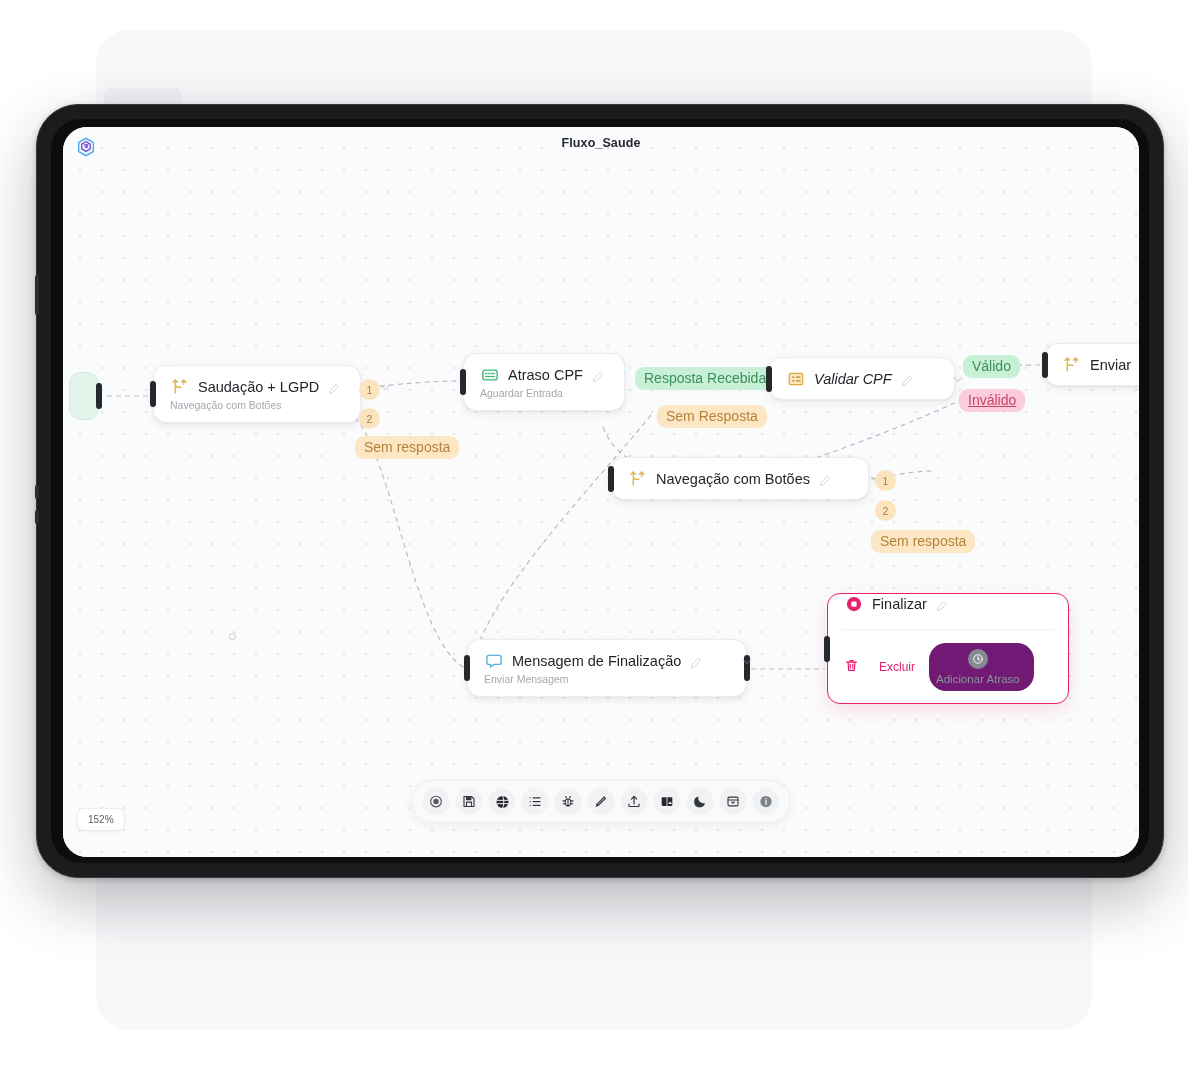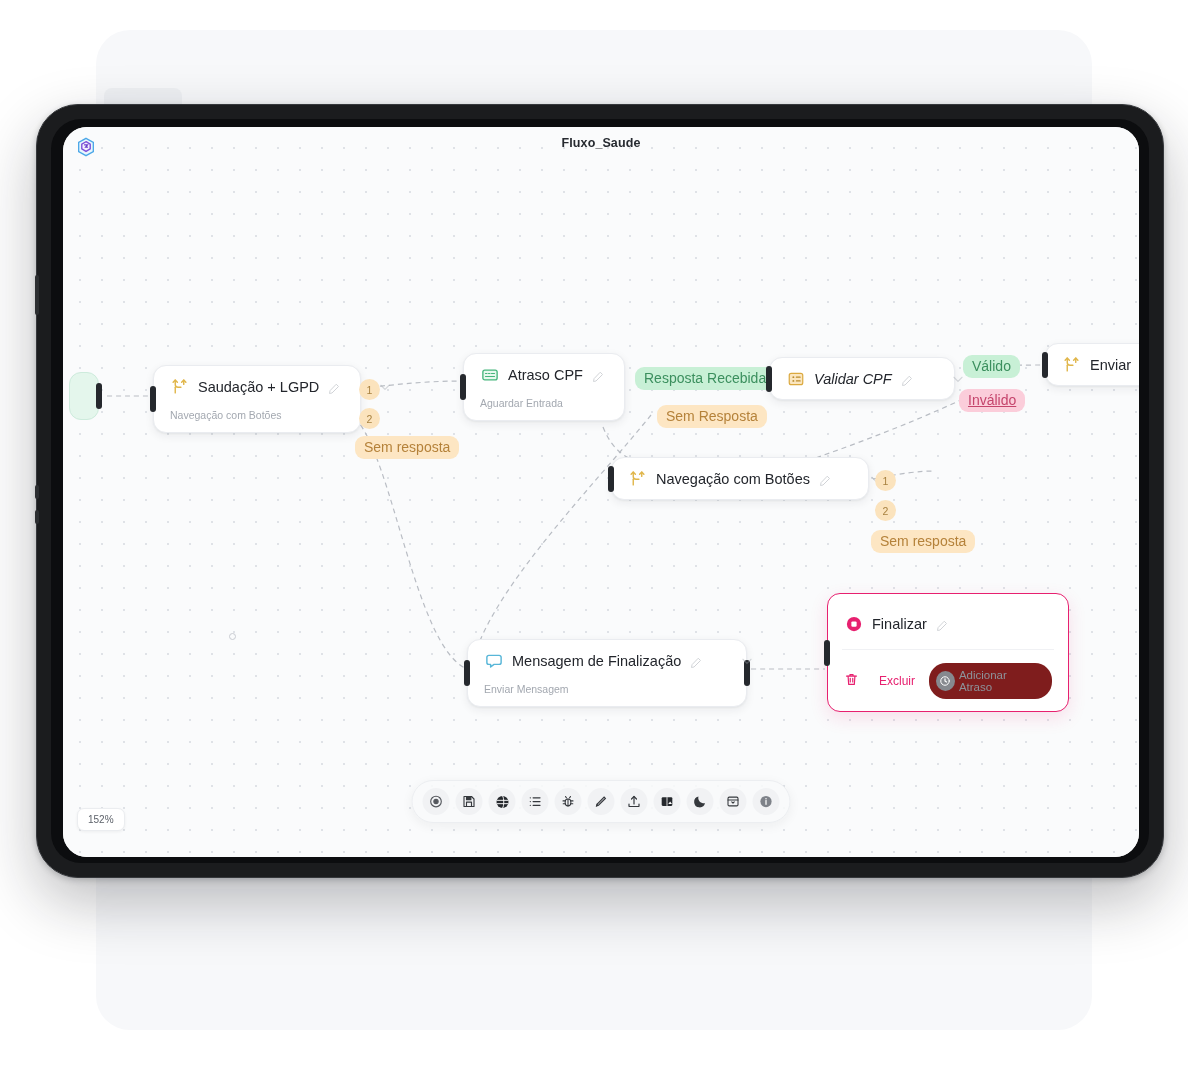--- a/index.html
+++ b/index.html
@@ -73,21 +73,21 @@
     position: absolute;
     background: #ffffff;
     border: 1px solid #eaecf0;
     border-radius: 13px;
     box-shadow: 0 3px 10px rgba(28,32,40,.07), 0 1px 2px rgba(28,32,40,.05);
     padding: 11px 14px 11px 16px;
   }
   .node-row { display: flex; align-items: center; gap: 9px; }
   .node-ico { width: 19px; height: 19px; flex: none; display:flex; align-items:center; justify-content:center; }
   .node-title { font-size: 14.5px; color: #23262c; white-space: nowrap; }
-  .node-sub { font-size: 10.5px; color: #a3a8b0; margin-top: 13px; white-space: nowrap; }
+  .node-sub { font-size: 10.5px; color: #a3a8b0; margin-top: 3px; white-space: nowrap; }
   .pencil { width: 12px; height: 12px; flex:none; opacity:.45; }
   .chev { width: 14px; height: 14px; flex:none; opacity:.38; margin-left: 6px; }
   .spacer { flex: 1 1 auto; min-width: 14px; }
 
   
   .port {
     position: absolute; width: 6px; height: 26px;
     background: #25282d; border-radius: 3px; top: 50%;
     transform: translateY(-50%);
   }
@@ -99,29 +99,30 @@
     position: absolute;
     width: 30px; height: 48px;
     background: #e4f6ec; border: 1px solid #cdebdc;
     border-radius: 12px;
   }
 
   
   .node.selected {
     border: 1.6px solid #e7206f;
     box-shadow: 0 6px 18px rgba(231,32,111,.13);
-    padding: 20px 16px 12px 16px;
+    padding: 0 16px 12px 16px;
+    text-align: right;
   }
   .node-divider { height:1px; background:#f0f1f4; margin: 16px -2px 13px -2px; }
   .node-actions { display:flex; align-items:center; gap: 14px; }
   .act-del { display:flex; align-items:center; gap:20px; font-size:12px; color:#e7206f; }
   .act-delay {
     display:flex; align-items:center; gap:4px;
-    background:#7f1d1d; border-radius: 17px;
-    padding: 6px 14px 6px 7px; font-size: 11.5px; color:#8d929a;
+    background:#701a75; border-radius: 17px;
+    padding: 6px 14px 6px 7px; font-size: 11.5px; color:#8d929a;flex-direction:column;
   }
   .clock-circle { width:20px; height:20px; border-radius:50%; background:#86898f; display:flex; align-items:center; justify-content:center; }
 
   
   .pill {
     position: absolute;
     font-size: 14px; padding: 4px 9px;
     border-radius: 9px; white-space: nowrap; line-height: 1.1;
   }
   .pill.green { background:#c8f0d6; color:#3b8f5e; }

